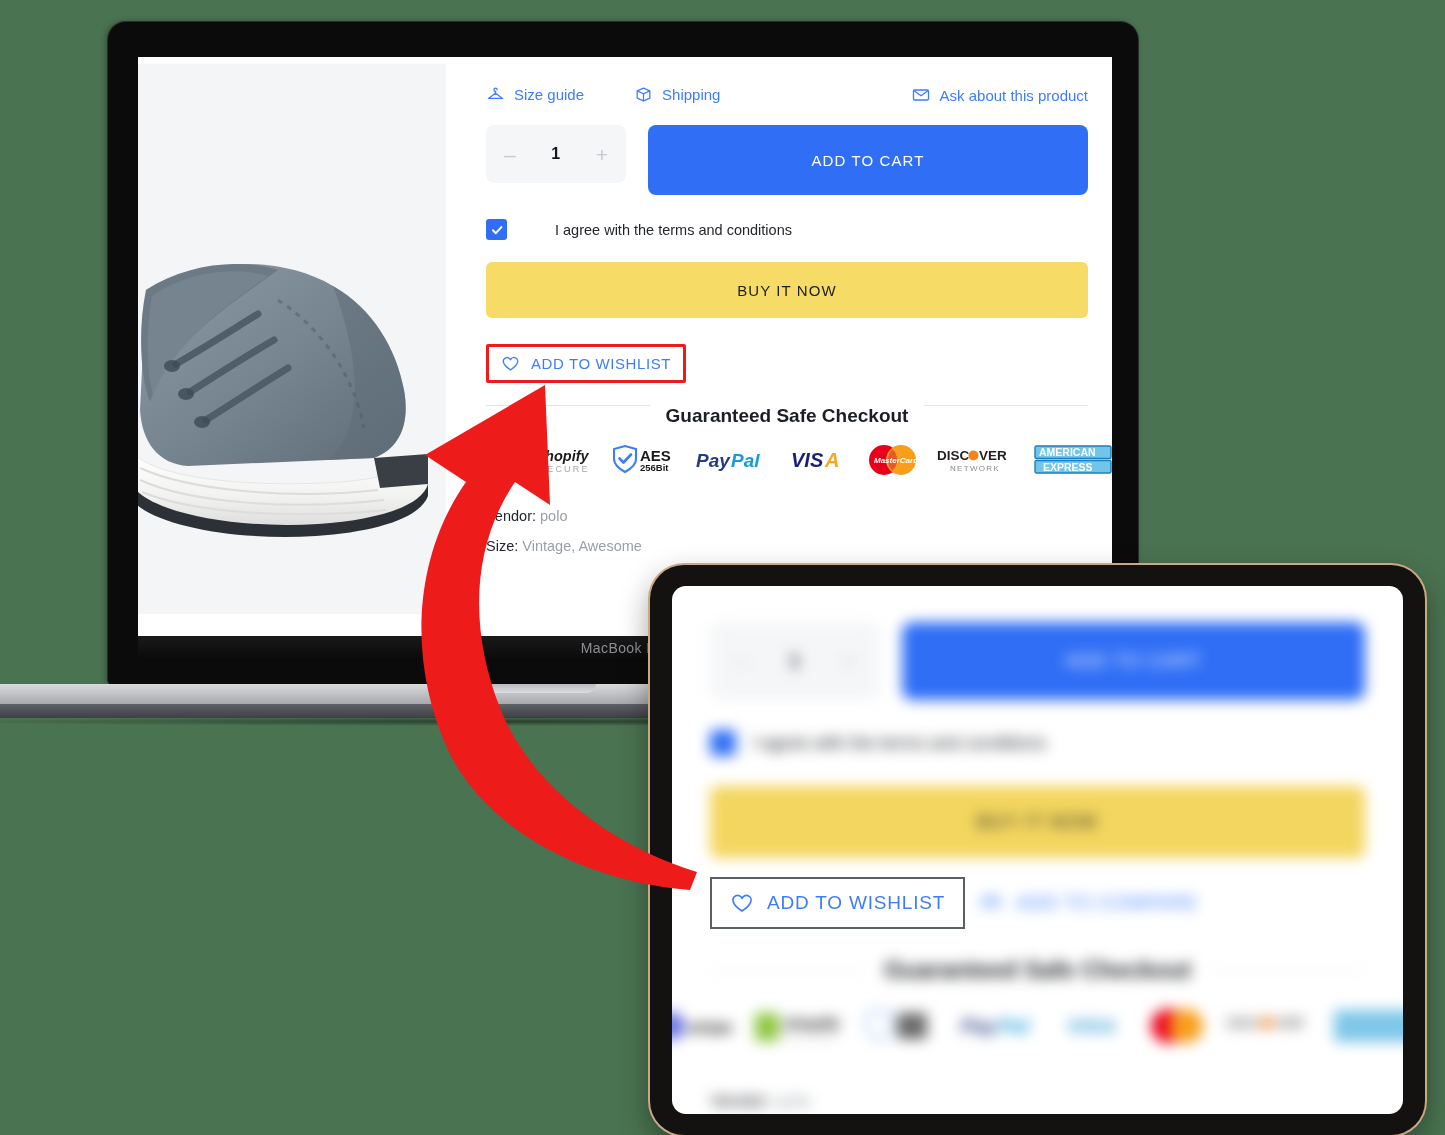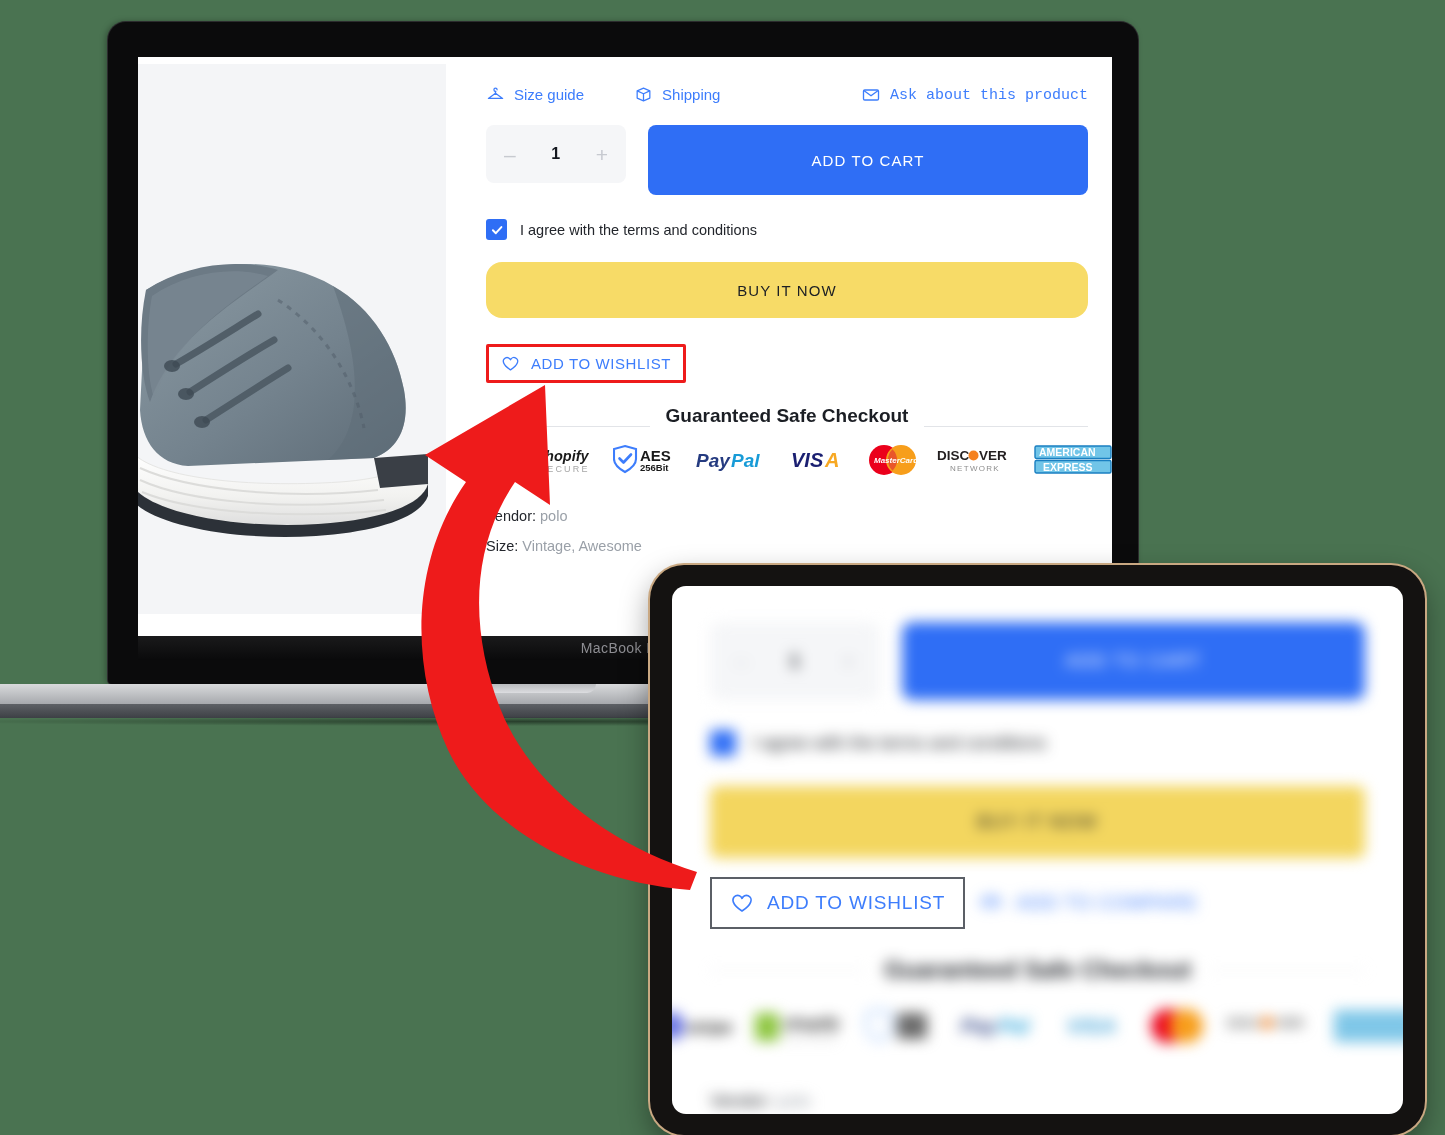--- a/index.html
+++ b/index.html
@@ -136,21 +136,21 @@
   }
   .meta-link {
     display: inline-flex;
     align-items: center;
     gap: 9px;
     color: #3d7dfc;
     font-size: 15px;
     margin-right: 40px;
     white-space: nowrap;
   }
-  .meta-link.right { margin-left: auto; margin-right: 0; font-family: Liberation Mono, monospace; }
+  .meta-link.right { margin-left: auto; margin-right: 0; }
   .meta-link svg { display: block; }
 
   .buy-row {
     display: flex;
     gap: 22px;
     align-items: stretch;
     margin-bottom: 24px;
   }
   .qty {
     width: 140px;
@@ -198,28 +198,29 @@
     background: #2f6ef5;
     border-radius: 3px;
     display: flex;
     align-items: center;
     justify-content: center;
     flex: none;
   }
   .terms-label {
     font-size: 14.5px;
     color: #23262c;
+    margin-left: 35px;
   }
   .btn-buy {
     display: block;
     width: 100%;
     height: 56px;
     background: #f7db67;
     border: 0;
-    border-radius: 16px;
+    border-radius: 6px;
     color: #1c1f24;
     font-size: 15px;
     letter-spacing: 1.1px;
     font-family: "Liberation Sans", sans-serif;
     cursor: pointer;
     margin-bottom: 26px;
   }
   .actions {
     display: flex;
     align-items: center;
@@ -237,21 +238,21 @@
     white-space: nowrap;
   }
   .act.highlight {
     border: 3px solid #ee1b1b;
     padding: 7px 12px;
     border-radius: 2px;
   }
 
   .safe {
     display: flex;
-    align-items: flex-end;
+    align-items: flex-start;
     gap: 16px;
     margin-bottom: 16px;
   }
   .safe .line { flex: 1; height: 1px; background: #e2e4e8; }
   .safe .title {
     font-size: 19px;
     color: #1b1e24;
     font-weight: bold;
     white-space: nowrap;
   }

